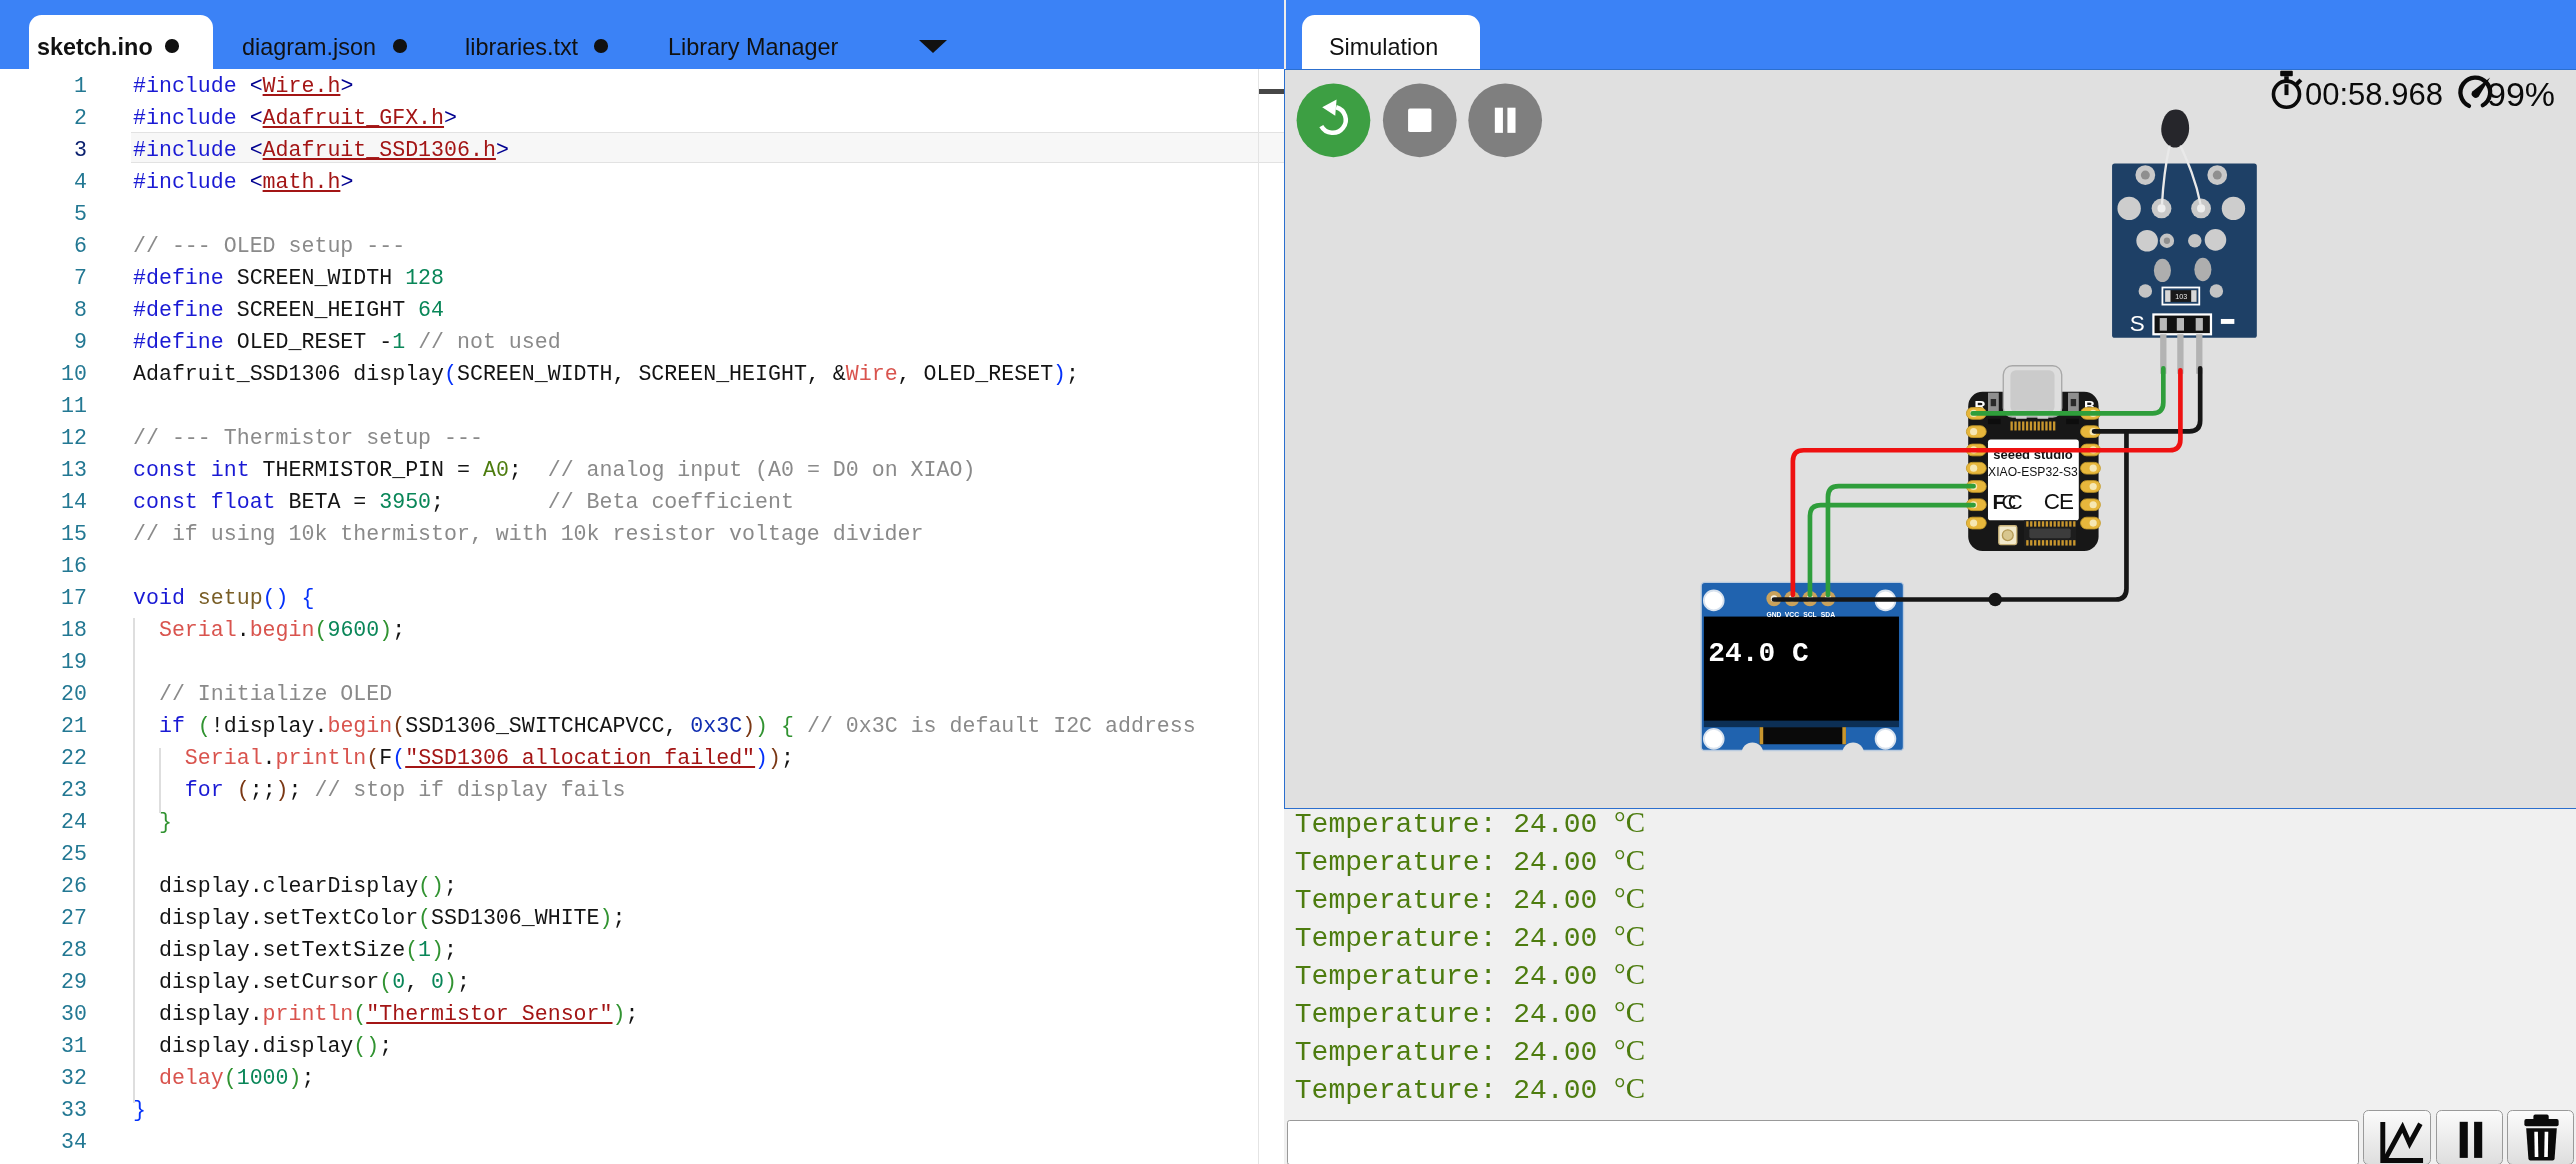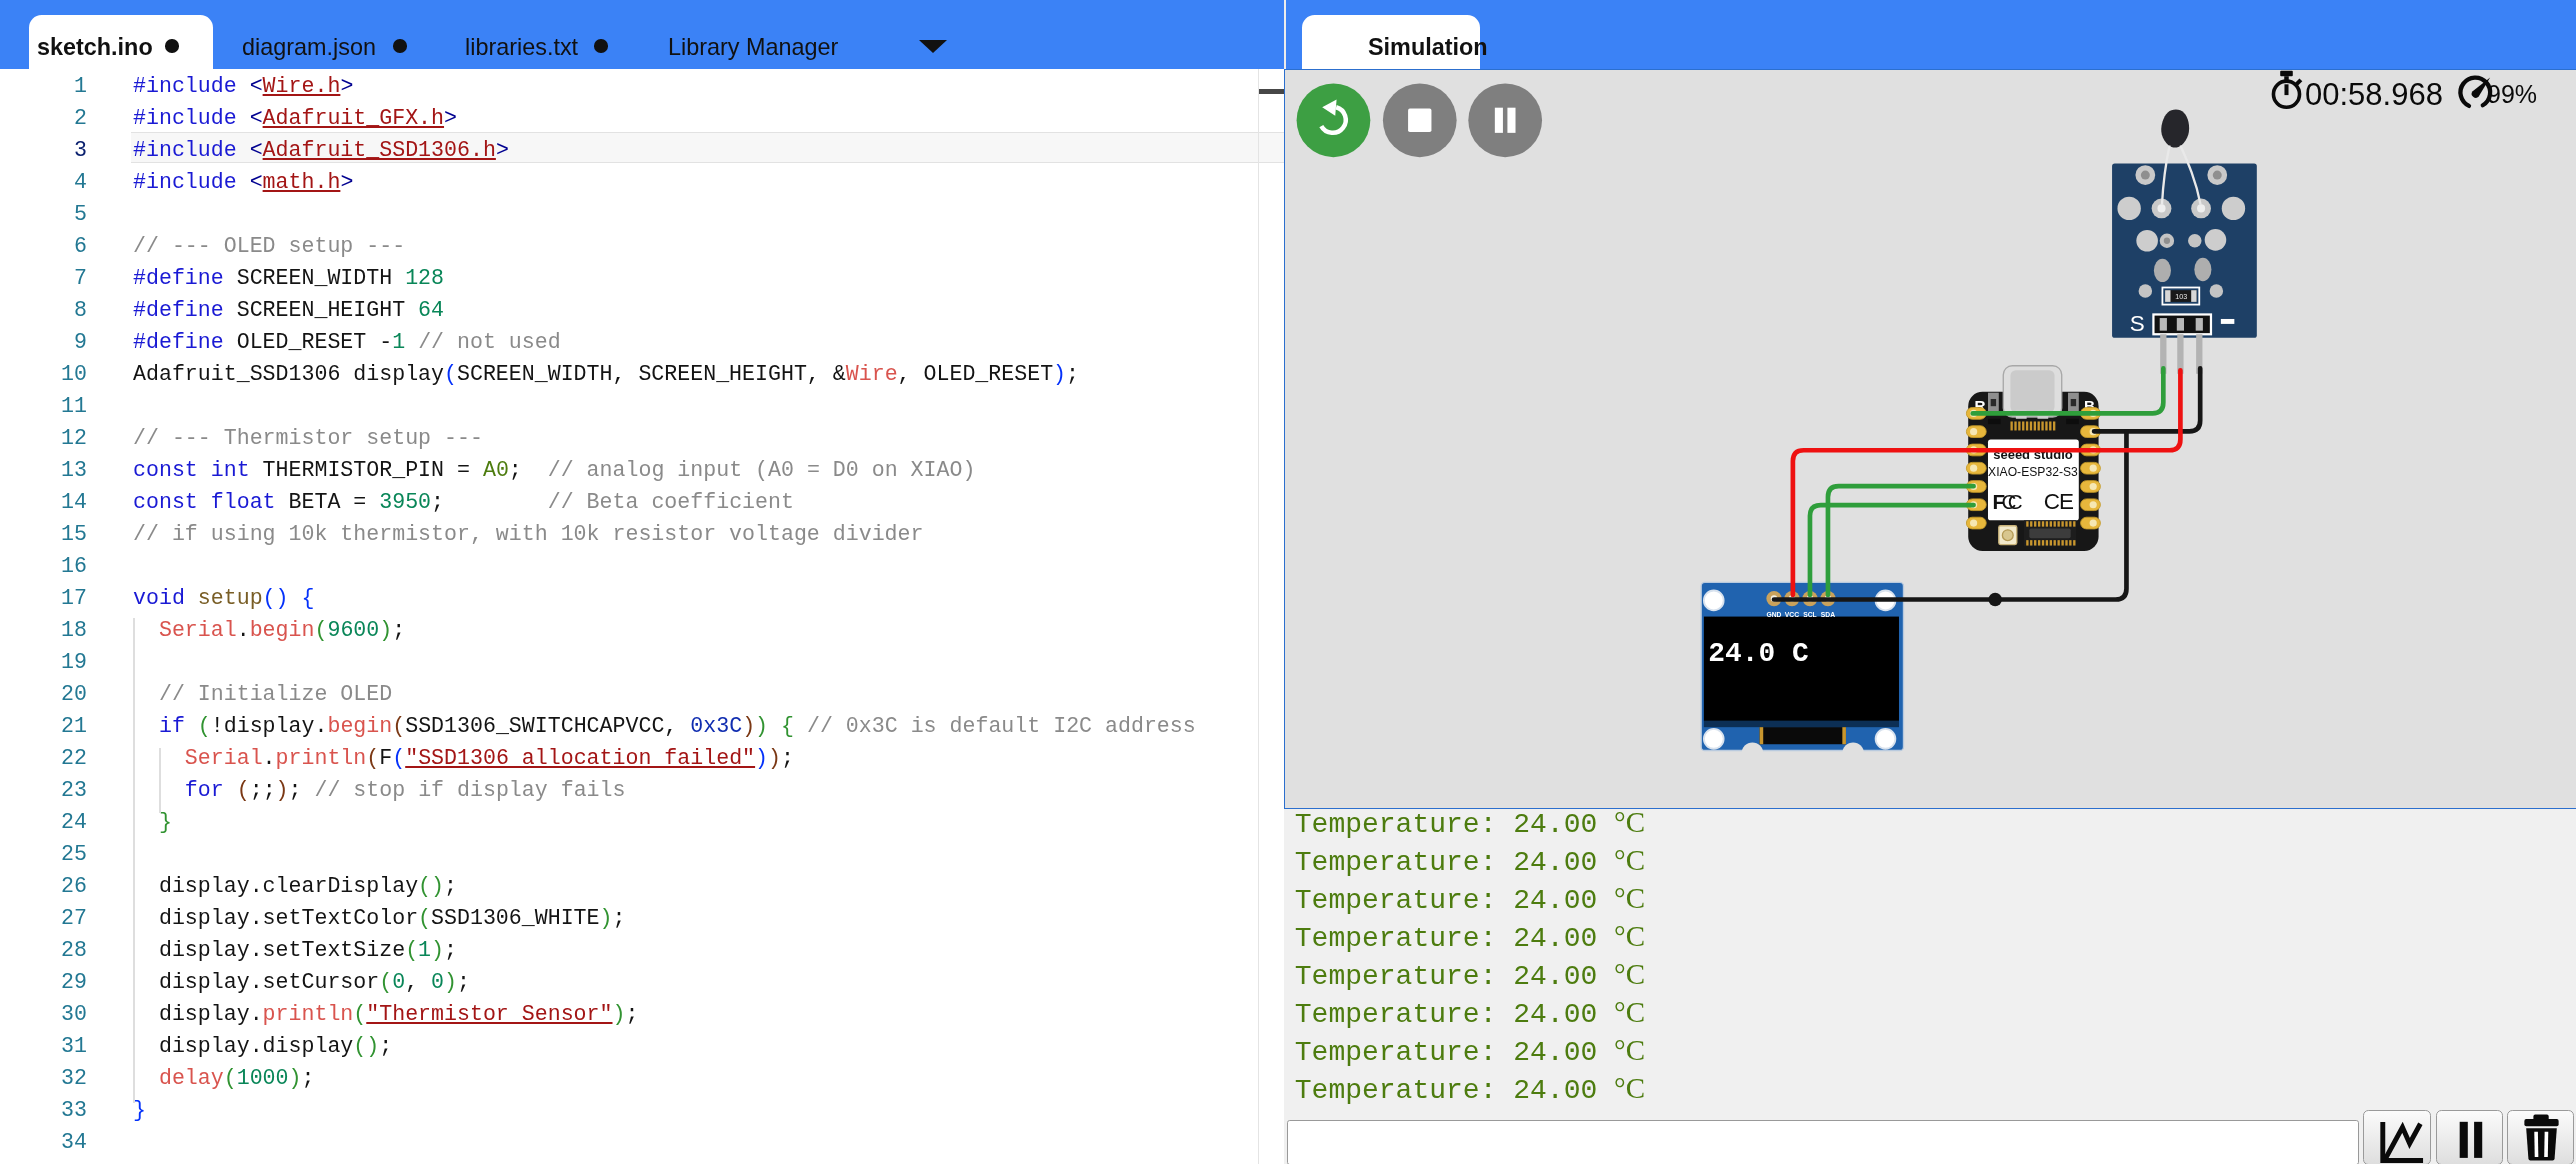--- a/index.html
+++ b/index.html
@@ -23,36 +23,36 @@
 #gap{position:absolute;left:1258px;top:69px;width:27px;height:1096px;border-left:0.9px solid #e4e4e4;}
 #dash{position:absolute;left:0px;top:20px;width:26px;height:5.4px;background:#474747;}
 #sim{position:absolute;left:1284px;top:69px;width:1408px;height:740px;background:#e0e0e0;border:1.8px solid #2c6fce;}
 #serialout{position:absolute;left:1284px;top:809px;width:1292px;height:356px;background:#f0f0f0;}
 #serialpre{position:absolute;left:10.8px;top:-2.7px;font-size:28px;line-height:38px;color:#4d7c0f;}
 #serialpre .dc{font-family:"Liberation Serif",serif;font-size:29px;line-height:0;}
 #inputrow{position:absolute;left:0;top:301px;width:1292px;height:55px;}
 #serinput{position:absolute;left:2.7px;top:10px;width:1072px;height:45px;background:#fff;border:1.8px solid #999;border-radius:2.7px;}
 .sbtn{position:absolute;top:0px;height:55px;background:linear-gradient(#fbfbfb,#dedede);border:1.8px solid #9a9a9a;border-radius:5.4px;}
 #timer{position:absolute;left:1020px;top:9px;font-size:31px;line-height:31px;color:#0a0a0a;}
-#pct{position:absolute;left:1202px;top:9px;font-size:25px;line-height:31px;color:#0a0a0a;}
+#pct{position:absolute;left:1202px;top:9px;font-size:34px;line-height:31px;color:#0a0a0a;}
 </style></head>
 <body>
 <div id="tabbar">
   <div class="tab" style="left:29px;width:184px;"></div>
   <div class="tlabel" style="left:37px;font-weight:bold;">sketch.ino</div>
   <div class="dot" style="left:165px;"></div>
   <div class="tlabel" style="left:242px;">diagram.json</div>
   <div class="dot" style="left:393px;"></div>
   <div class="tlabel" style="left:465px;">libraries.txt</div>
   <div class="dot" style="left:594px;"></div>
   <div class="tlabel" style="left:668px;">Library Manager</div>
   <div id="tri"></div>
   <div id="paneline"></div>
   <div class="tab" style="left:1302px;width:178px;"></div>
-  <div class="tlabel" style="left:1368px;font-weight:bold;">Simulation</div>
+  <div class="tlabel" style="left:1329px;font-weight:normal;">Simulation</div>
 </div>
 <div id="activeline"></div>
 <div id="editor">
   <pre id="gutter">1
 2
 <i class="cur">3</i>
 4
 5
 6
 7

